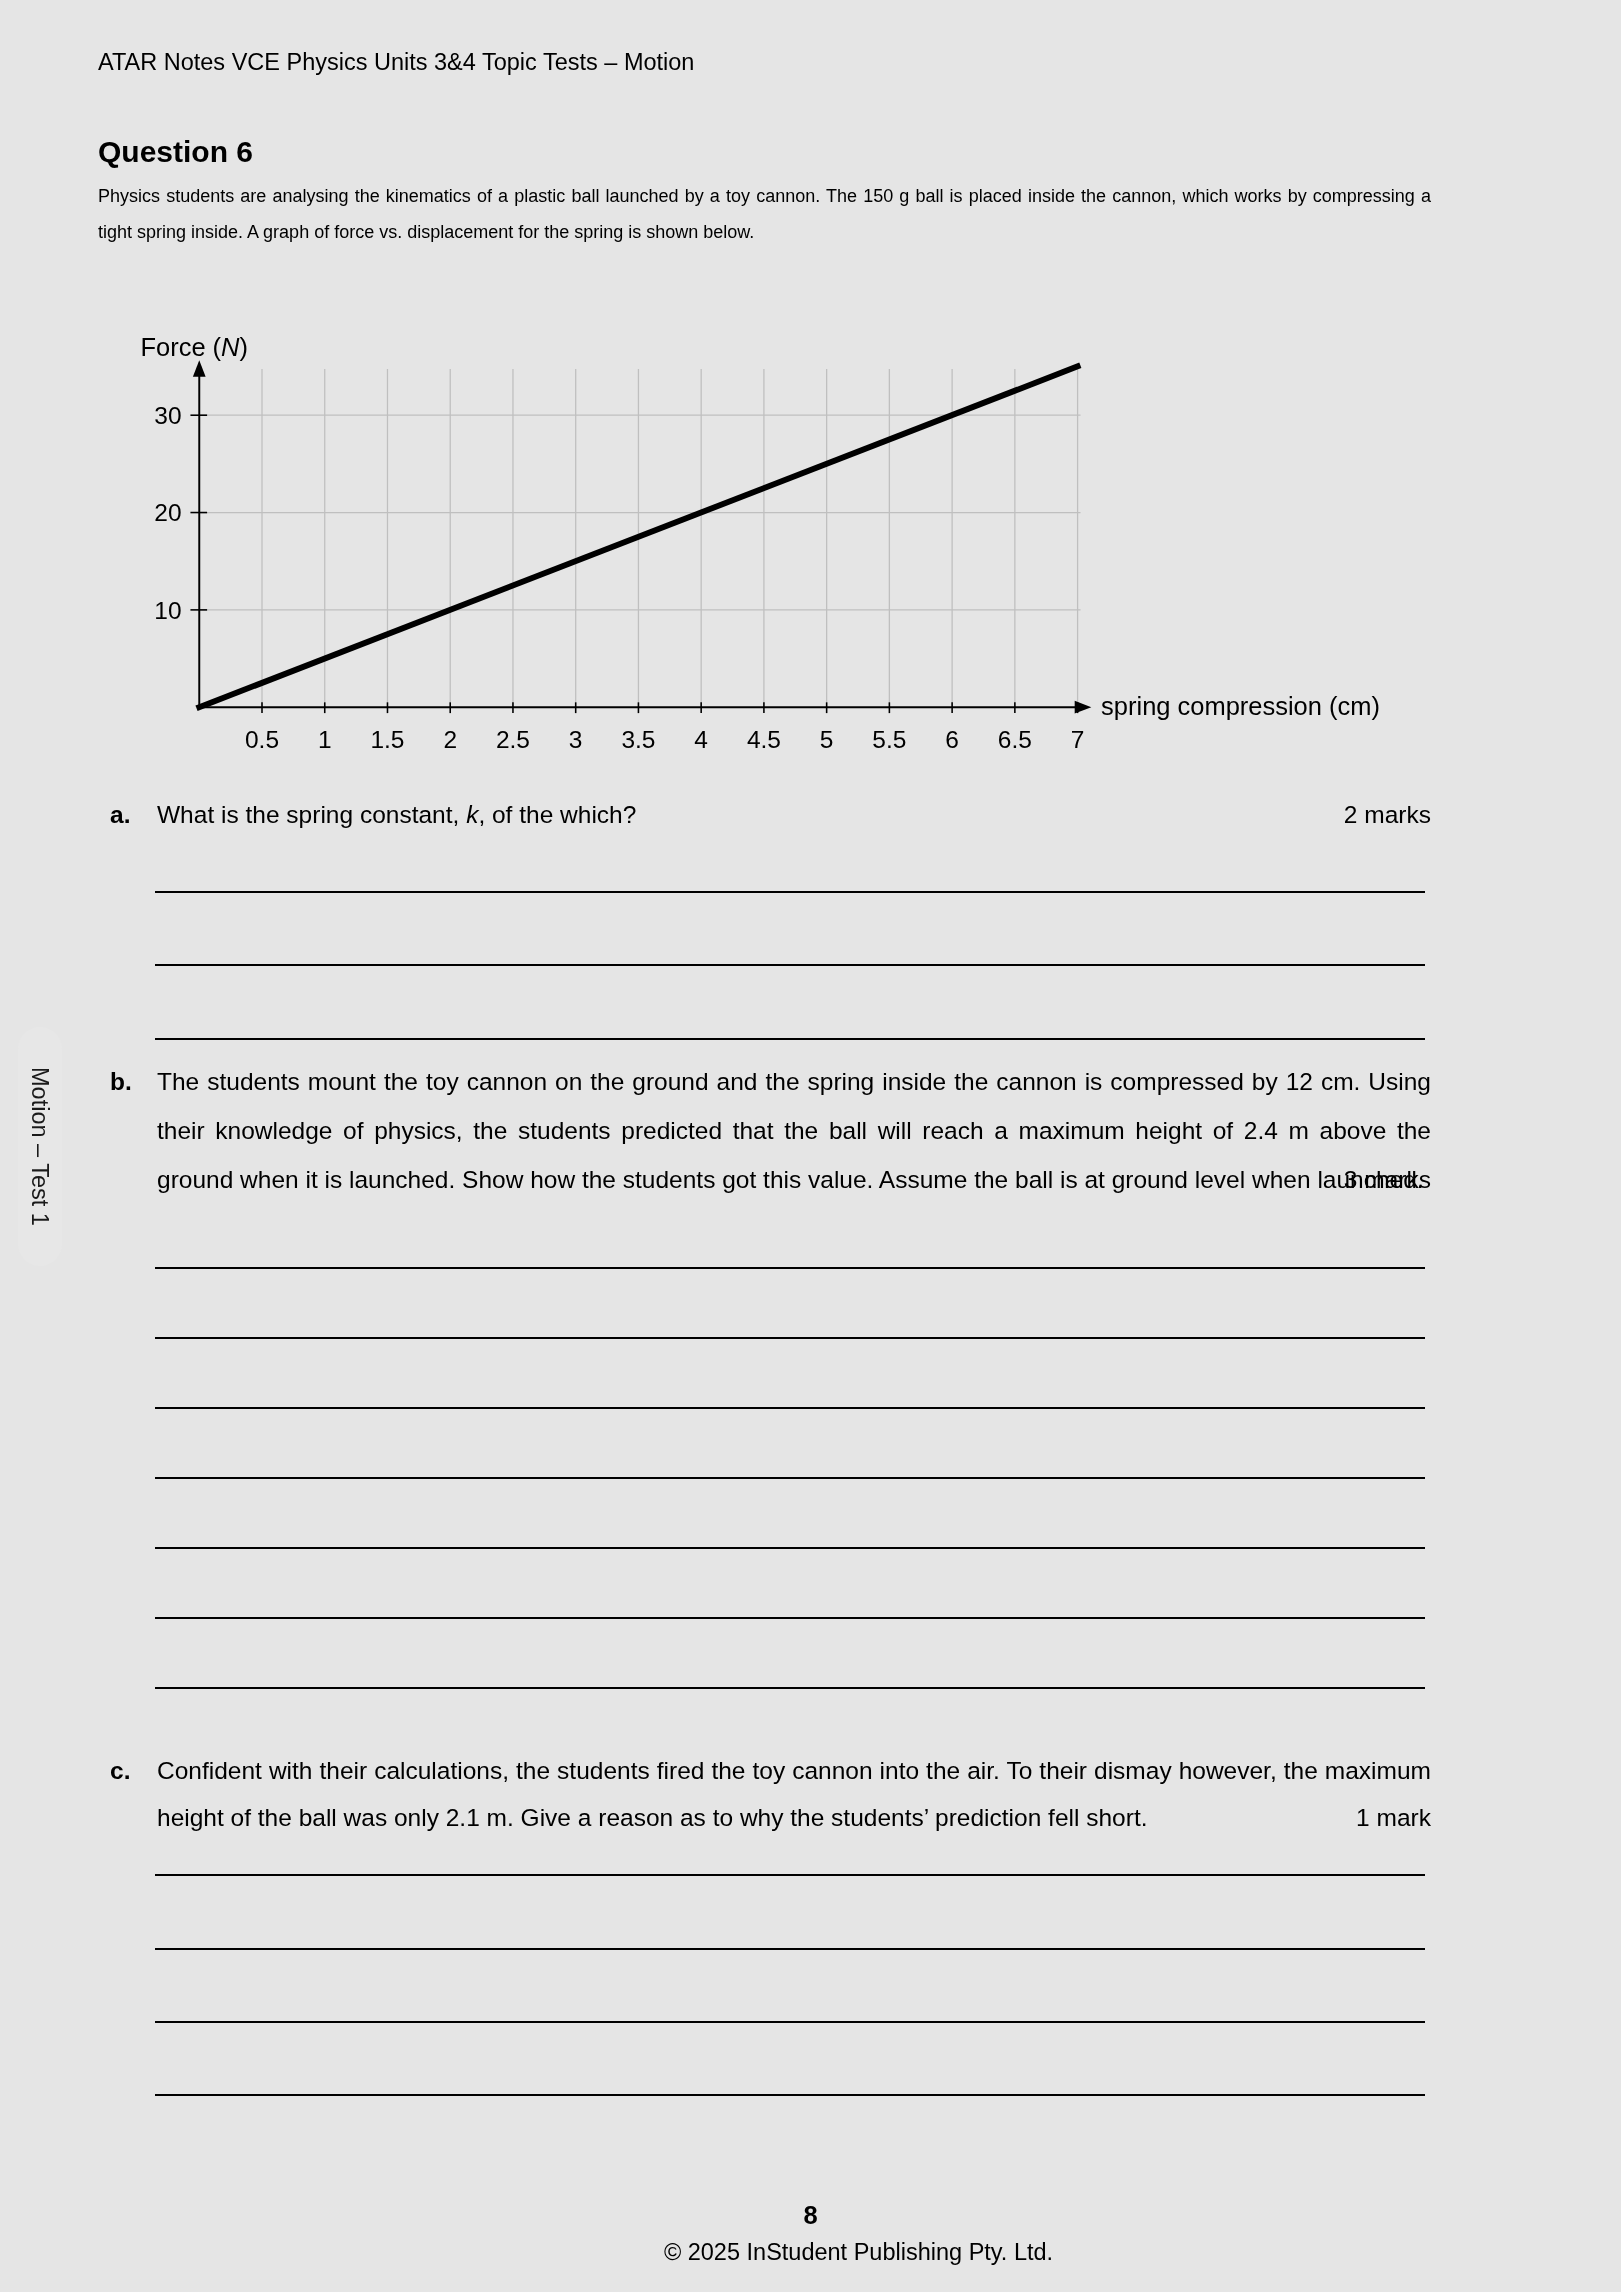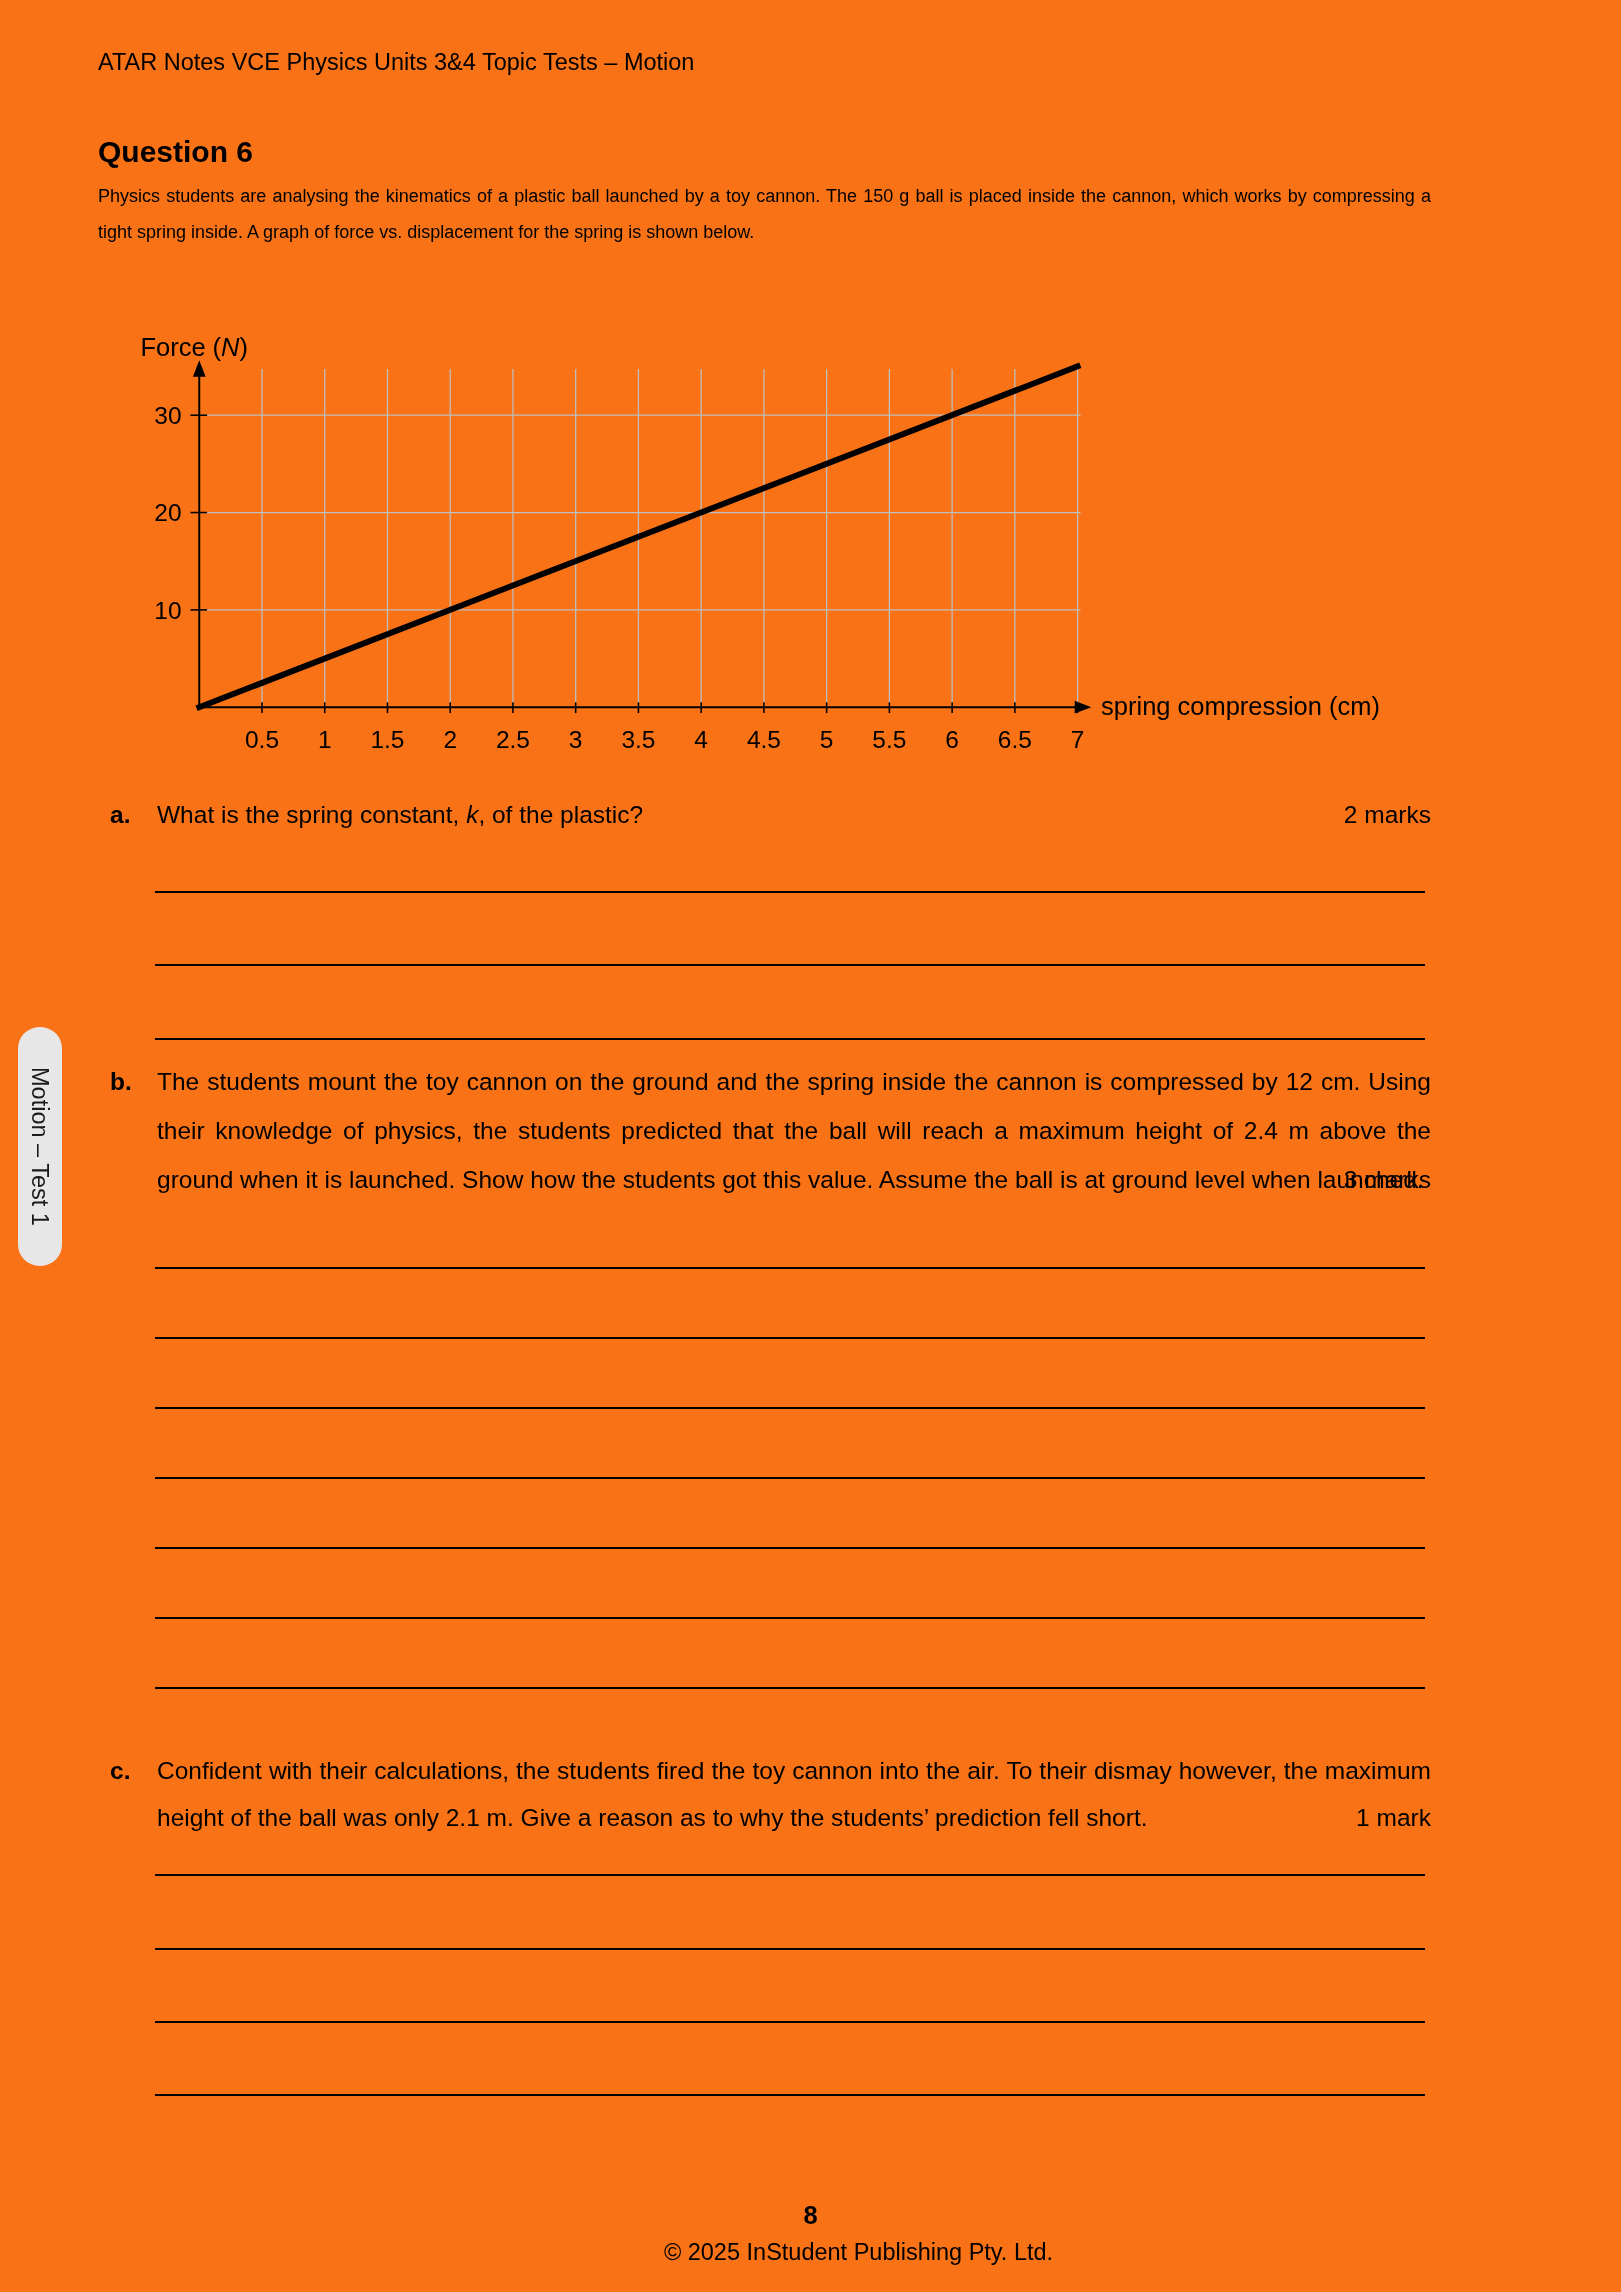--- a/index.html
+++ b/index.html
@@ -1,19 +1,19 @@
 <!DOCTYPE html>
 <html><head>
 <meta charset="utf-8">
 <style>
   html,body{margin:0;padding:0;background:#fff;}
   .page{
     position:relative;
     width:1621px;height:2293px;
-    background:#f97316;
+    background:#e5e5e5;
     font-family:"Liberation Sans",sans-serif;
     color:#000;
     overflow:hidden;
   }
   .header{
     position:absolute;left:98px;top:49px;
     font-size:23.5px;color:#000;
   }
   .q-title{
     position:absolute;left:98px;top:135px;
@@ -157,21 +157,21 @@
 
     <text class="axislabel" x="28" y="38">
       <tspan>Force (</tspan><tspan class="ital" font-style="italic">N</tspan><tspan>)</tspan>
     </text>
     <text class="axislabel" x="1008" y="404">spring compression (cm)</text>
   </svg>
 
   <div class="part" style="top:790px;">
     <div class="row">
       <span class="part-label">a.</span>
-      <span><span>What is the spring constant, </span><span class="ital">k</span><span>, of the plastic?</span></span>
+      <span><span>What is the spring constant, </span><span class="ital">k</span><span>, of the which?</span></span>
       <span class="marks-inline">2 marks</span>
     </div>
   </div>
 
   <div class="ans-line" style="top:891px;"></div>
   <div class="ans-line" style="top:964px;"></div>
   <div class="ans-line" style="top:1038px;"></div>
 
   <div class="part" style="top:1057px;">
     <div class="row">

